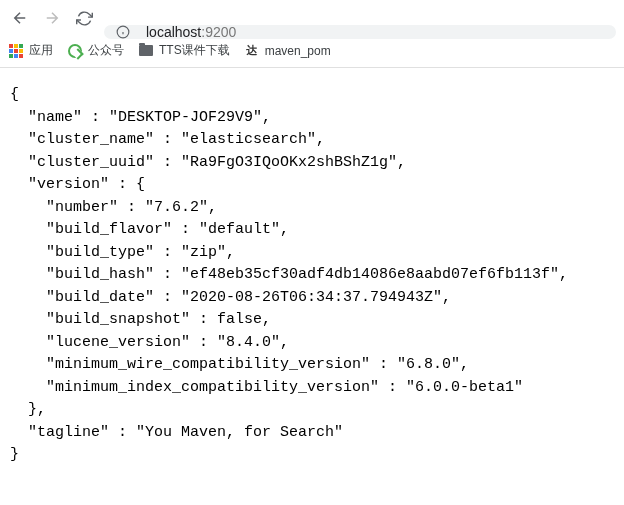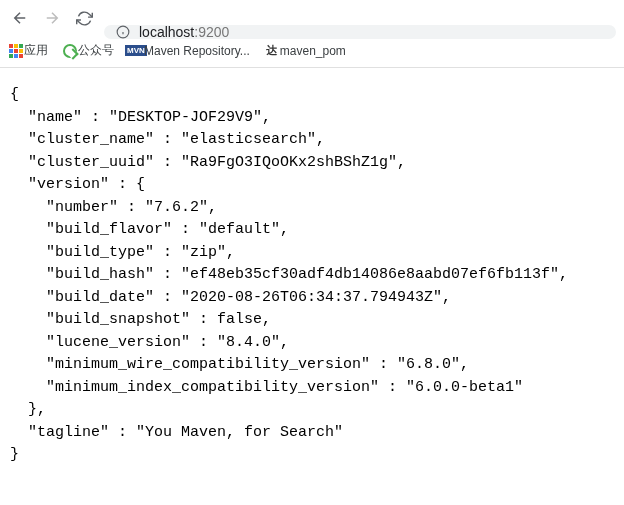--- a/index.html
+++ b/index.html
@@ -28,36 +28,36 @@
     }
     .nav-icon.disabled { color: #bdbdbd; }
     .address-bar {
       flex: 1;
       display: flex;
       align-items: center;
       background: #f1f3f4;
       border-radius: 14px;
       height: 14px;
       padding: 0 12px;
-      gap: 9px;
+      gap: 16px;
       margin-top: 28px;
     }
     .info-icon { color: #5f6368; display: flex; align-items: center; }
     .url-text { font-size: 14px; color: #202124; }
     .url-text .path { color: #777; }
     .bookmarks {
       display: flex;
       align-items: center;
       padding: 6px 8px 8px 8px;
       gap: 14px;
       font-size: 12px;
       color: #3c4043;
       border-bottom: 1px solid #e0e0e0;
     }
-    .bm-item { display: flex; align-items: center; cursor: pointer; }
+    .bm-item { display: flex; align-items: center; gap: 5px; cursor: pointer; }
     .bm-icon { width: 16px; height: 16px; display: flex; align-items: center; justify-content: center; }
     .apps-icon {
       display: grid;
       grid-template-columns: repeat(3, 4px);
       grid-template-rows: repeat(3, 4px);
       gap: 1px;
     }
     .apps-icon span:nth-child(1){background:#ea4335;}
     .apps-icon span:nth-child(2){background:#fbbc04;}
     .apps-icon span:nth-child(3){background:#34a853;}
@@ -132,23 +132,23 @@
     <span>应用</span>
   </div>
   <div class="bm-item">
     <span class="bm-icon">
         <span class="green-circle"></span>
       </span>
     <span>公众号</span>
   </div>
   <div class="bm-item">
     <span class="bm-icon">
-        <span class="mvn-box">MVN</span>
+        <span class="folder-icon"></span>
       </span>
-    <span>Maven Repository...</span>
+    <span>TTS课件下载</span>
   </div>
   <div class="bm-item">
     <span class="bm-icon">
         <span class="da-text">达</span>
       </span>
     <span>maven_pom</span>
   </div>
 </div>
 
 <div class="content">{

